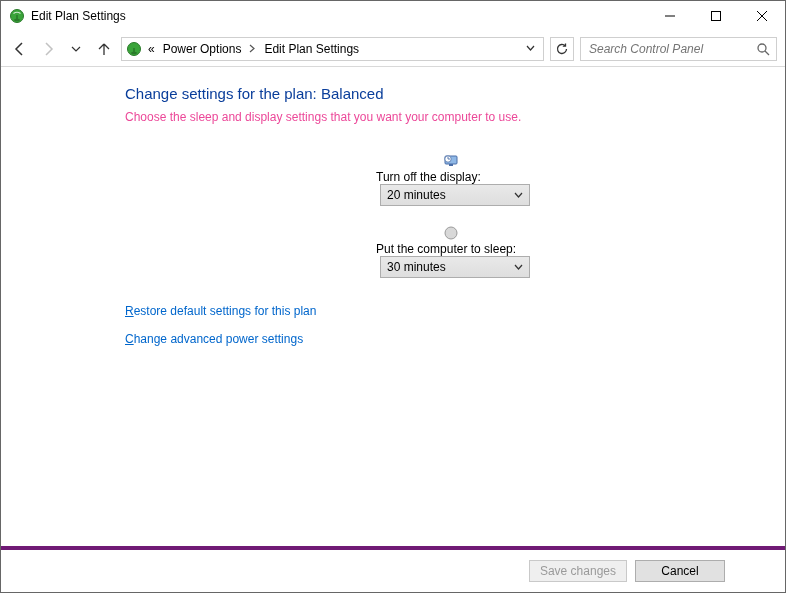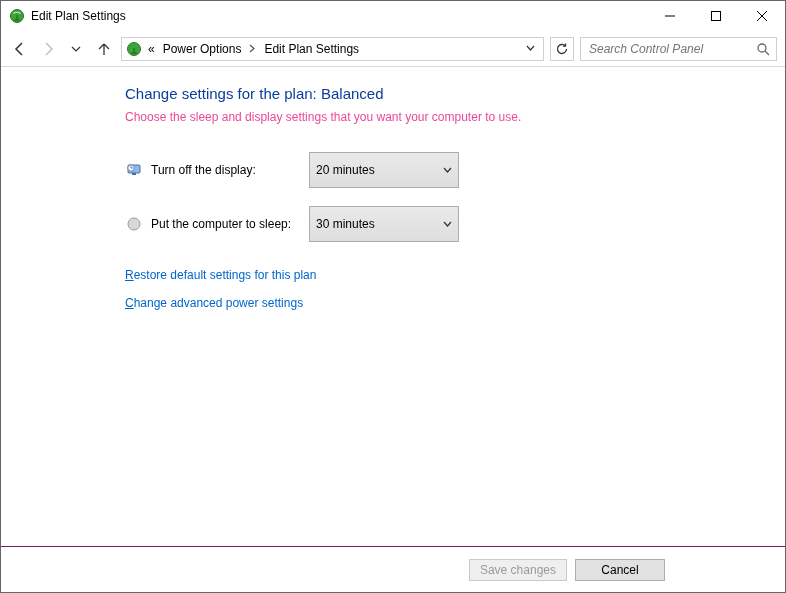--- a/index.html
+++ b/index.html
@@ -112,30 +112,31 @@
   }
   .subtext {
     font-size: 12px;
     color: #ec4899;
     margin-bottom: 28px;
   }
   .setting-row {
     display: flex;
     align-items: center;
     margin-bottom: 18px;
+    flex-direction: column;
   }
   .setting-row .row-icon {
     width: 18px; height: 18px;
     display: inline-flex; align-items: center; justify-content: center;
     margin-right: 8px;
   }
   .setting-row .label { width: 158px; font-size: 12px; }
   .combo {
     width: 150px;
-    height: 36px;
+    height: 22px;
     border: 1px solid #adadad;
     background: linear-gradient(#e9e9e9, #dedede);
     display: flex;
     align-items: center;
     padding: 0 6px;
     font-size: 12px;
     position: relative;
   }
   .combo .combo-text { flex: 1; }
   .combo .combo-arrow { color: #000; font-size: 10px; }
@@ -143,26 +144,26 @@
   .link {
     display: block;
     color: #0066cc;
     font-size: 12px;
     margin-bottom: 14px;
     cursor: pointer;
   }
   .link .accel { text-decoration: underline; }
   
   .footer {
-    border-top: 1px solid #701a75;
+    border-top: 4px solid #701a75;
     height: 46px;
     display: flex;
     align-items: center;
     justify-content: flex-end;
-    padding-right: 120px;
+    padding-right: 60px;
     gap: 8px;
     background: #fff;
   }
   .btn {
     min-width: 90px;
     height: 22px;
     border: 1px solid #adadad;
     background: #e1e1e1;
     font: inherit;
     font-size: 12px;

